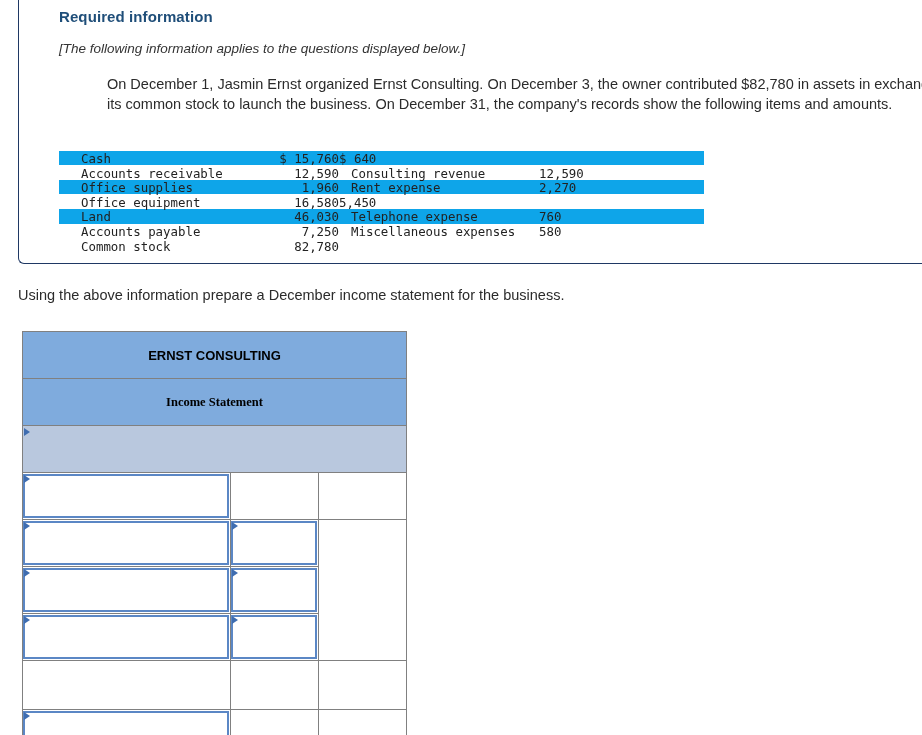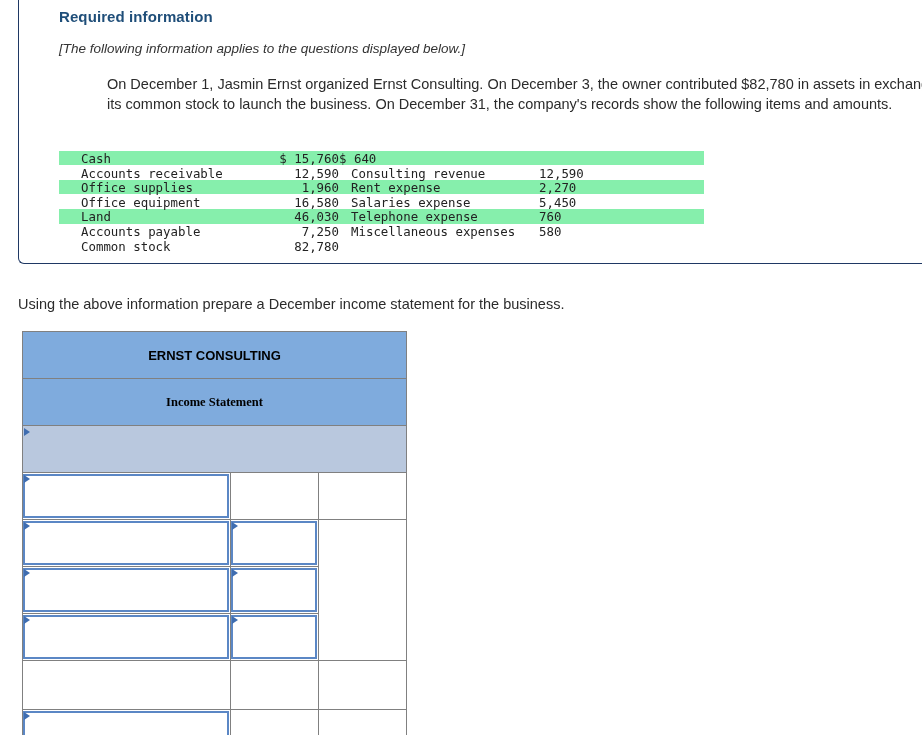--- a/index.html
+++ b/index.html
@@ -58,38 +58,37 @@
     margin-top: 22px;
     width: 645px;
     font-family: "DejaVu Sans Mono", "Liberation Mono", monospace;
     font-size: 12.4px;
     line-height: 14.6px;
   }
   .data-row {
     display: flex;
     height: 14.6px;
   }
-  .data-row.alt { background: #86efac; }
+  .data-row.alt { background: #0ea5e9; }
   .dc {
     white-space: pre;
     margin-top: 16px;
   }
   .dc-l-name { width: 160px; padding-left: 22px; box-sizing: border-box; }
   .dc-l-val  { width: 120px; text-align: right; }
   .dc-r-name { width: 200px; padding-left: 12px; box-sizing: border-box; }
   .dc-r-val  { width: 140px; text-align: left; }
 
   
   .instruction {
     position: absolute;
     left: 18px;
     top: 287px;
     font-size: 14.5px;
     color: #2b2b2b;
-    margin-top: 9px;
   }
 
   
   .ws {
     position: absolute;
     left: 22px;
     top: 331px;
     width: 384px;
     border-collapse: collapse;
     table-layout: fixed;
@@ -178,21 +177,20 @@
     </div>
     <div class="data-row">
       <span class="dc dc-l-name">Office supplies</span>
       <span class="dc dc-l-val">1,960</span>
       <span class="dc dc-r-name">Rent expense</span>
       <span class="dc dc-r-val">2,270</span>
     </div>
     <div class="data-row alt">
       <span class="dc dc-l-name">Office equipment</span>
       <span class="dc dc-l-val">16,580</span>
-      <span class="dc dc-r-name">Salaries expense</span>
       <span class="dc dc-r-val">5,450</span>
     </div>
     <div class="data-row">
       <span class="dc dc-l-name">Land</span>
       <span class="dc dc-l-val">46,030</span>
       <span class="dc dc-r-name">Telephone expense</span>
       <span class="dc dc-r-val">760</span>
     </div>
     <div class="data-row alt">
       <span class="dc dc-l-name">Accounts payable</span>

